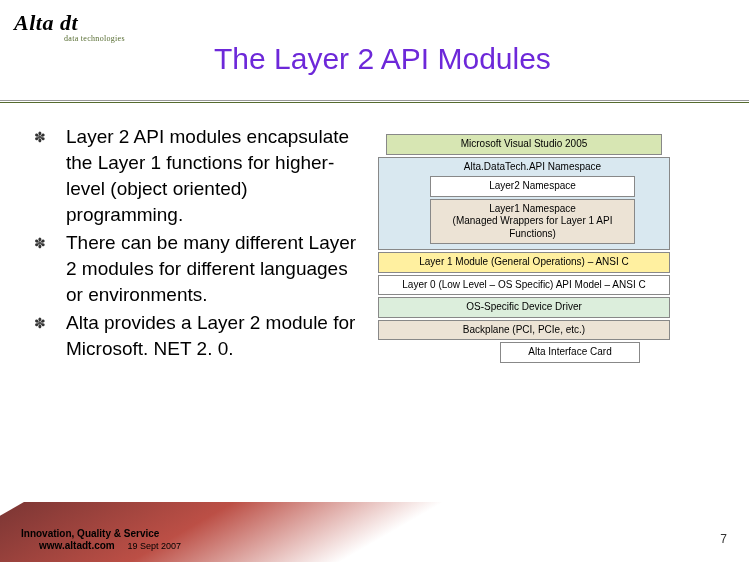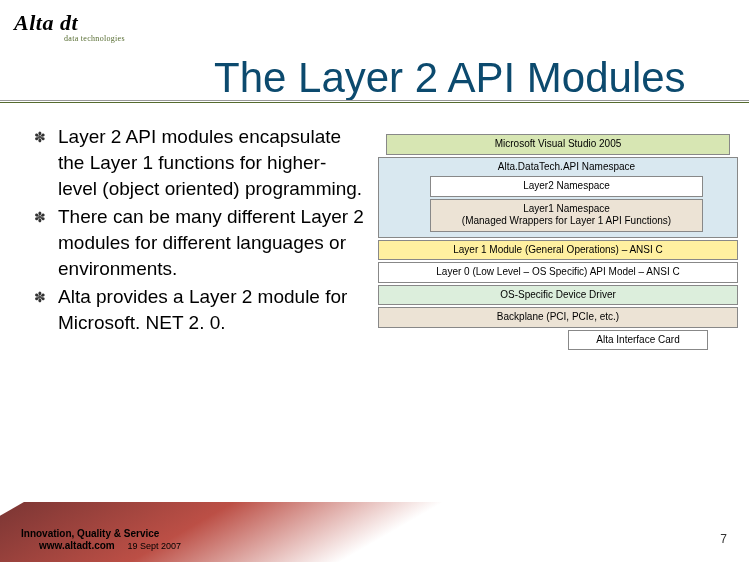--- a/index.html
+++ b/index.html
@@ -25,25 +25,25 @@
   }
   .logo-sub {
     font-size: 8px;
     color: #556b2f;
     letter-spacing: 0.3px;
     margin-top: -2px;
     margin-left: 50px;
   }
   .title {
     position: absolute;
-    top: 54px;
+    top: 42px;
     left: 214px;
-    font-size: 42px;
+    font-size: 30px;
     font-family: Arial, sans-serif;
-    color: #0c4a6e;
+    color: #6d28d9;
   }
   .title-underline {
     position: absolute;
     top: 100px;
     left: 0;
     width: 749px;
     height: 3px;
     border-top: 1px solid #999;
     border-bottom: 1px solid #556b2f;
   }
@@ -61,26 +61,27 @@
     width: 24px;
     flex-shrink: 0;
     font-size: 14px;
     line-height: 26px;
     color: #333;
   }
   .bullet-text {
     font-size: 19px;
     line-height: 26px;
     color: #000;
+    margin-left: 8px;
   }
   .diagram {
     position: absolute;
     top: 134px;
     left: 378px;
-    width: 360px;
+    width: 292px;
     font-size: 10px;
     text-align: center;
   }
   .d-box {
     border: 1px solid #888;
     margin-bottom: 2px;
     padding: 3px 4px;
     line-height: 1.25;
   }
   .d-vs { background: #d7e6b3; margin-left: 8px; margin-right: 8px; }

